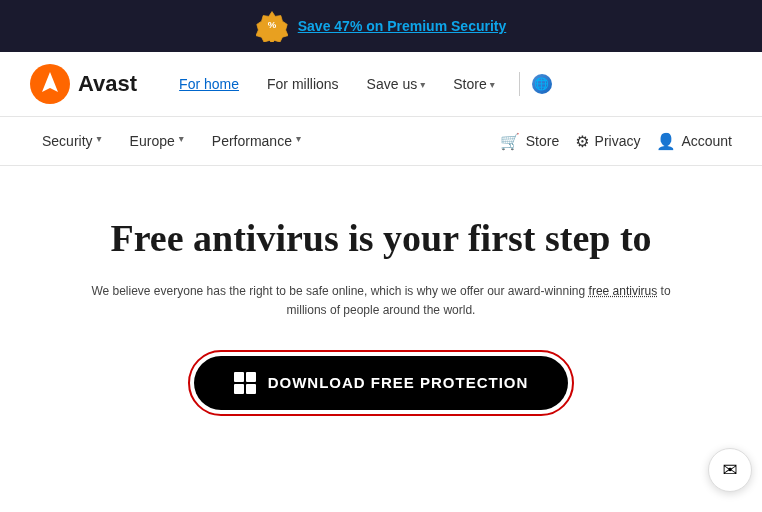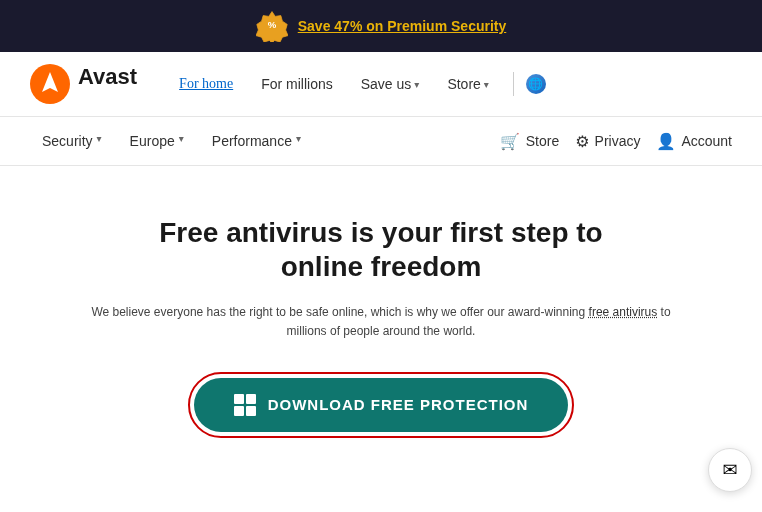--- a/index.html
+++ b/index.html
@@ -12,39 +12,40 @@
       text-align: center;
       padding: 10px 20px;
       font-size: 14px;
       font-weight: 600;
       display: flex;
       align-items: center;
       justify-content: center;
       gap: 10px;
     }
     .top-banner a {
-      color: #eab308;
+      color: #0ea5e9;
       text-decoration: underline;
       font-weight: 700;
     }
     .badge-icon {
       width: 32px;
       height: 32px;
     }
 
     
     .main-nav {
       display: flex;
       align-items: center;
       padding: 12px 30px;
       border-bottom: 1px solid #e5e5e5;
       gap: 0;
     }
     .logo-area {
       display: flex;
+      align-items: center;
       gap: 8px;
       margin-right: 30px;
     }
     .logo-text {
       font-size: 22px;
       font-weight: 700;
       color: #1a1a1a;
     }
     .nav-links {
       display: flex;
@@ -58,21 +59,20 @@
       color: #333;
       cursor: pointer;
       text-decoration: none;
       display: flex;
       align-items: center;
       gap: 3px;
     }
     .nav-item.active {
       color: #0066cc;
       text-decoration: underline;
-      font-family: Liberation Serif, serif;
     }
     .nav-item .chevron {
       font-size: 10px;
       color: #666;
     }
     .nav-separator {
       width: 1px;
       height: 24px;
       background: #ccc;
       margin: 0 8px;
@@ -135,46 +135,47 @@
     .icon-cart, .icon-support, .icon-account {
       font-size: 16px;
     }
 
     
     .hero {
       text-align: center;
       padding: 50px 80px 40px;
     }
     .hero h1 {
-      font-size: 28px;
+      font-size: 38px;
       font-weight: 800;
       color: #1a1a1a;
       line-height: 1.2;
       margin-bottom: 20px;
+      font-family: Liberation Serif, serif;
     }
     .hero p {
       font-size: 12px;
       color: #444;
       line-height: 1.6;
       max-width: 600px;
       margin: 0 auto 30px;
     }
     .hero p a {
       color: #333;
       text-decoration: underline;
       text-decoration-style: dotted;
     }
     .download-btn-wrapper {
       display: inline-block;
       border: 2px solid #cc0000;
       border-radius: 50px;
       padding: 4px;
     }
     .download-btn {
-      background: #0f766e;
+      background: #000000;
       color: #fff;
       border: none;
       border-radius: 50px;
       padding: 16px 40px;
       font-size: 15px;
       font-weight: 700;
       letter-spacing: 1px;
       cursor: pointer;
       display: flex;
       align-items: center;
@@ -285,21 +286,20 @@
     <div class="item">
       <span class="icon-account">👤</span>
       <span>Account</span>
     </div>
   </div>
 </nav>
 
 <section class="hero">
   <h1>
     <span>Free antivirus is your first step to</span><br>
-    <span>online freedom</span>
   </h1>
   <p>
     <span>We believe everyone has the right to be safe online, which is why we offer our award-winning </span><a href="#">free antivirus</a><span> to millions of people around the world.</span>
   </p>
   <div class="download-btn-wrapper">
     <button class="download-btn">
       <div class="windows-icon">
         <span></span>
           <span></span>
           <span></span>

